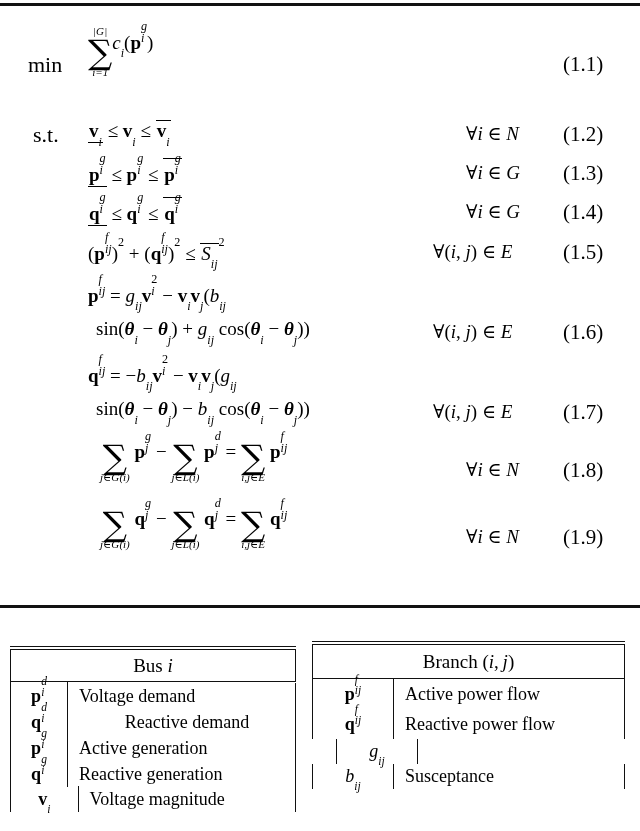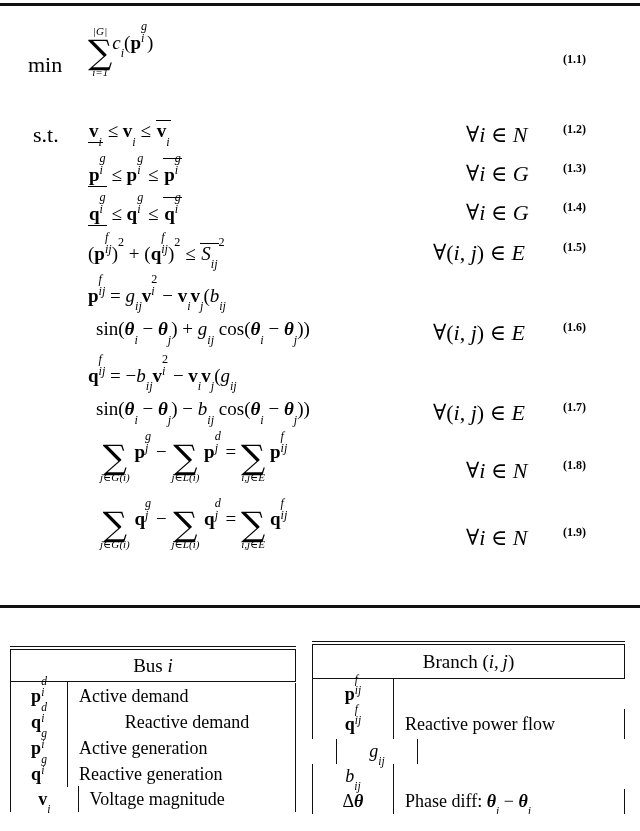--- a/index.html
+++ b/index.html
@@ -26,27 +26,26 @@
   #top-rule  { top: 3px;   height: 2.5px; }
   #mid-rule  { top: 605px; height: 2.5px; }
   .mathbox { position: absolute; white-space: nowrap; }
 
   .op {            
     font-size: 22px;
     font-style: normal;
   }
   .eqnum {
     position: absolute;
-    font-size: 12px;
+    font-size: 21px;
     white-space: nowrap;
-    font-weight: bold;
   }
   .quant {
     position: absolute;
-    font-size: 22px;
+    font-size: 19px;
     white-space: nowrap;
   }
 
   
   i.v { font-style: italic; font-family: "Liberation Serif", serif; }
   
   b.vec { font-weight: bold; font-style: normal; }
   
   .bi { font-weight: bold; font-style: italic; }
   
@@ -229,21 +228,21 @@
 
 <div class="tbl-wrap" style="left:10px; top:646px; width:286px;">
   <div class="tbl-top2"></div>
   <div class="trow" style="height:31px;">
     <div class="hdrcell" style="width:286px; box-sizing:border-box; line-height:31px;">Bus&nbsp;<i class="v">i</i></div>
   </div>
   <div class="tbl-rule"></div>
 
   <div class="trow" style="height:26px;">
     <div class="tcell-sym" style="width:58px; box-sizing:border-box; line-height:26px;"><b class="vec">p</b><span class="sbsp"><span class="up"><i class="v">d</i></span><span class="dn"><i class="v">i</i></span></span></div>
-    <div class="tcell-desc" style="width:228px; box-sizing:border-box; line-height:26px;">Active demand</div>
+    <div class="tcell-desc" style="width:228px; box-sizing:border-box; line-height:26px;">Voltage demand</div>
   </div>
   <div class="trow" style="height:26px;">
     <div class="tcell-sym" style="width:58px; box-sizing:border-box; line-height:26px;"><b class="vec">q</b><span class="sbsp"><span class="up"><i class="v">d</i></span><span class="dn"><i class="v">i</i></span></span></div>
     <div class="tcell-desc" style="width:228px; box-sizing:border-box; line-height:26px;text-align:center;">Reactive demand</div>
   </div>
   <div class="trow" style="height:26px;">
     <div class="tcell-sym" style="width:58px; box-sizing:border-box; line-height:26px;"><b class="vec">p</b><span class="sbsp"><span class="up"><i class="v">g</i></span><span class="dn"><i class="v">i</i></span></span></div>
     <div class="tcell-desc" style="width:228px; box-sizing:border-box; line-height:26px;">Active generation</div>
   </div>
   <div class="trow" style="height:26px;">
@@ -258,28 +257,26 @@
 
 <div class="tbl-wrap" style="left:312px; top:641px; width:313px;">
   <div class="tbl-top2"></div>
   <div class="trow" style="height:33px;">
     <div class="hdrcell" style="width:313px; box-sizing:border-box; line-height:33px;">Branch&nbsp;(<i class="v">i</i>, <i class="v">j</i>)</div>
   </div>
   <div class="tbl-rule"></div>
 
   <div class="trow" style="height:30px;">
     <div class="tcell-sym" style="width:82px; box-sizing:border-box; line-height:30px;"><b class="vec">p</b><span class="sbsp"><span class="up"><i class="v">f</i></span><span class="dn"><i class="v">ij</i></span></span></div>
+    <div class="tcell-desc" style="width:231px; box-sizing:border-box; line-height:30px;">Active power flow</div>
   </div>
   <div class="trow" style="height:30px;">
     <div class="tcell-sym" style="width:82px; box-sizing:border-box; line-height:30px;"><b class="vec">q</b><span class="sbsp"><span class="up"><i class="v">f</i></span><span class="dn"><i class="v">ij</i></span></span></div>
     <div class="tcell-desc" style="width:231px; box-sizing:border-box; line-height:30px;">Reactive power flow</div>
   </div>
   <div class="trow" style="height:25px;">
     <div class="tcell-sym" style="width:82px; box-sizing:border-box; line-height:25px;margin-left:24px;"><i class="v">g</i><sub><i class="v">ij</i></sub></div>
   </div>
   <div class="trow" style="height:25px;">
     <div class="tcell-sym" style="width:82px; box-sizing:border-box; line-height:25px;"><i class="v">b</i><sub><i class="v">ij</i></sub></div>
-  </div>
-  <div class="trow" style="height:25px; overflow:hidden;">
-    <div class="tcell-sym" style="width:82px; box-sizing:border-box; line-height:25px;">Δ<span class="bi">θ</span></div>
-    <div class="tcell-desc" style="width:231px; box-sizing:border-box; line-height:25px;">Phase diff: <span class="bi">θ</span><sub><i class="v">i</i></sub> − <span class="bi">θ</span><sub><i class="v">j</i></sub></div>
+    <div class="tcell-desc" style="width:231px; box-sizing:border-box; line-height:25px;">Susceptance</div>
   </div>
 </div>
 
 </body></html>

